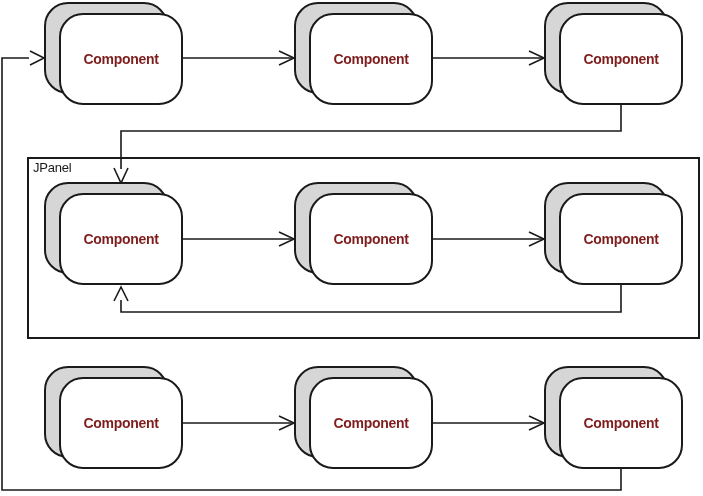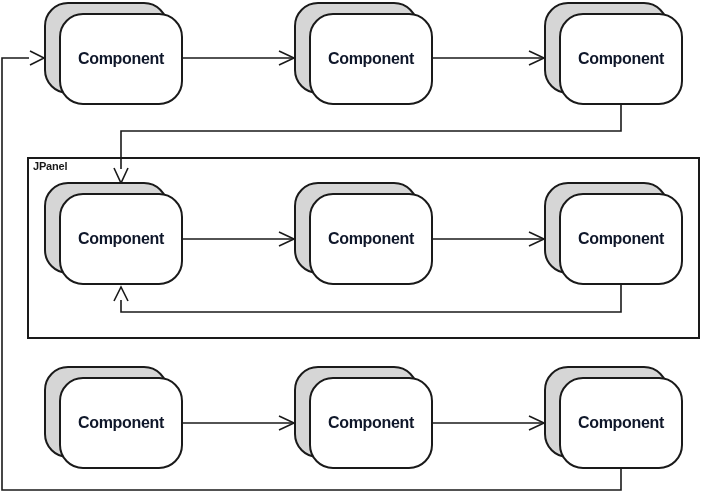--- a/index.html
+++ b/index.html
@@ -15,22 +15,22 @@
     position: absolute;
     left: 27px; top: 157px;
     width: 673px; height: 182px;
     border: 2px solid #1a1a1a;
     box-sizing: border-box;
     background: transparent;
   }
   #jpanel-label {
     position: absolute;
     left: 33px; top: 160px;
-    font-weight: bold;
-    font-size: 11px;
+    font-weight: normal;
+    font-size: 13px;
     color: #1a1a1a;
     letter-spacing: -0.2px;
   }
   #connector-layer {
     position: absolute;
     left: 0; top: 0;
   }
   .comp {
     position: absolute;
     width: 124px; height: 92px;
@@ -51,23 +51,23 @@
     background: #ffffff;
     border: 2px solid #1a1a1a;
     border-radius: 24px;
     box-sizing: border-box;
     display: flex;
     align-items: center;
     justify-content: center;
   }
   .comp .label {
     font-weight: bold;
-    font-size: 16px;
+    font-size: 14px;
     letter-spacing: -0.3px;
-    color: #0f172a;
+    color: #7f1d1d;
   }
 </style>
 </head>
 <body>
 
 <div id="stage">
 
   <div id="jpanel"></div>
   <div id="jpanel-label">JPanel</div>
 

